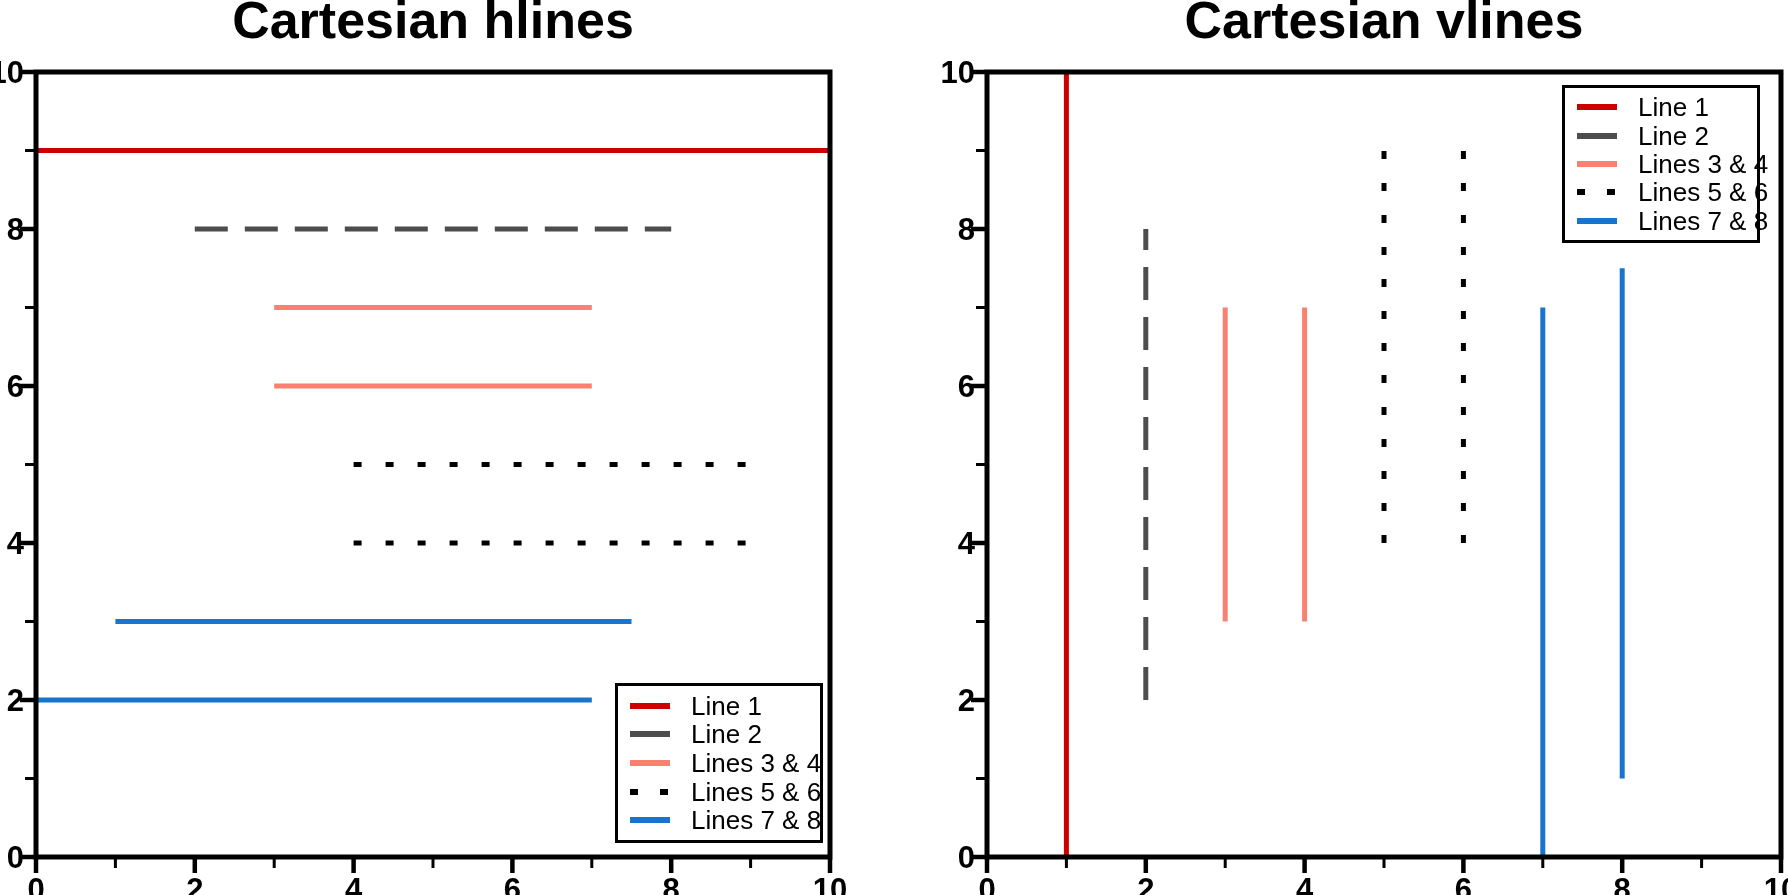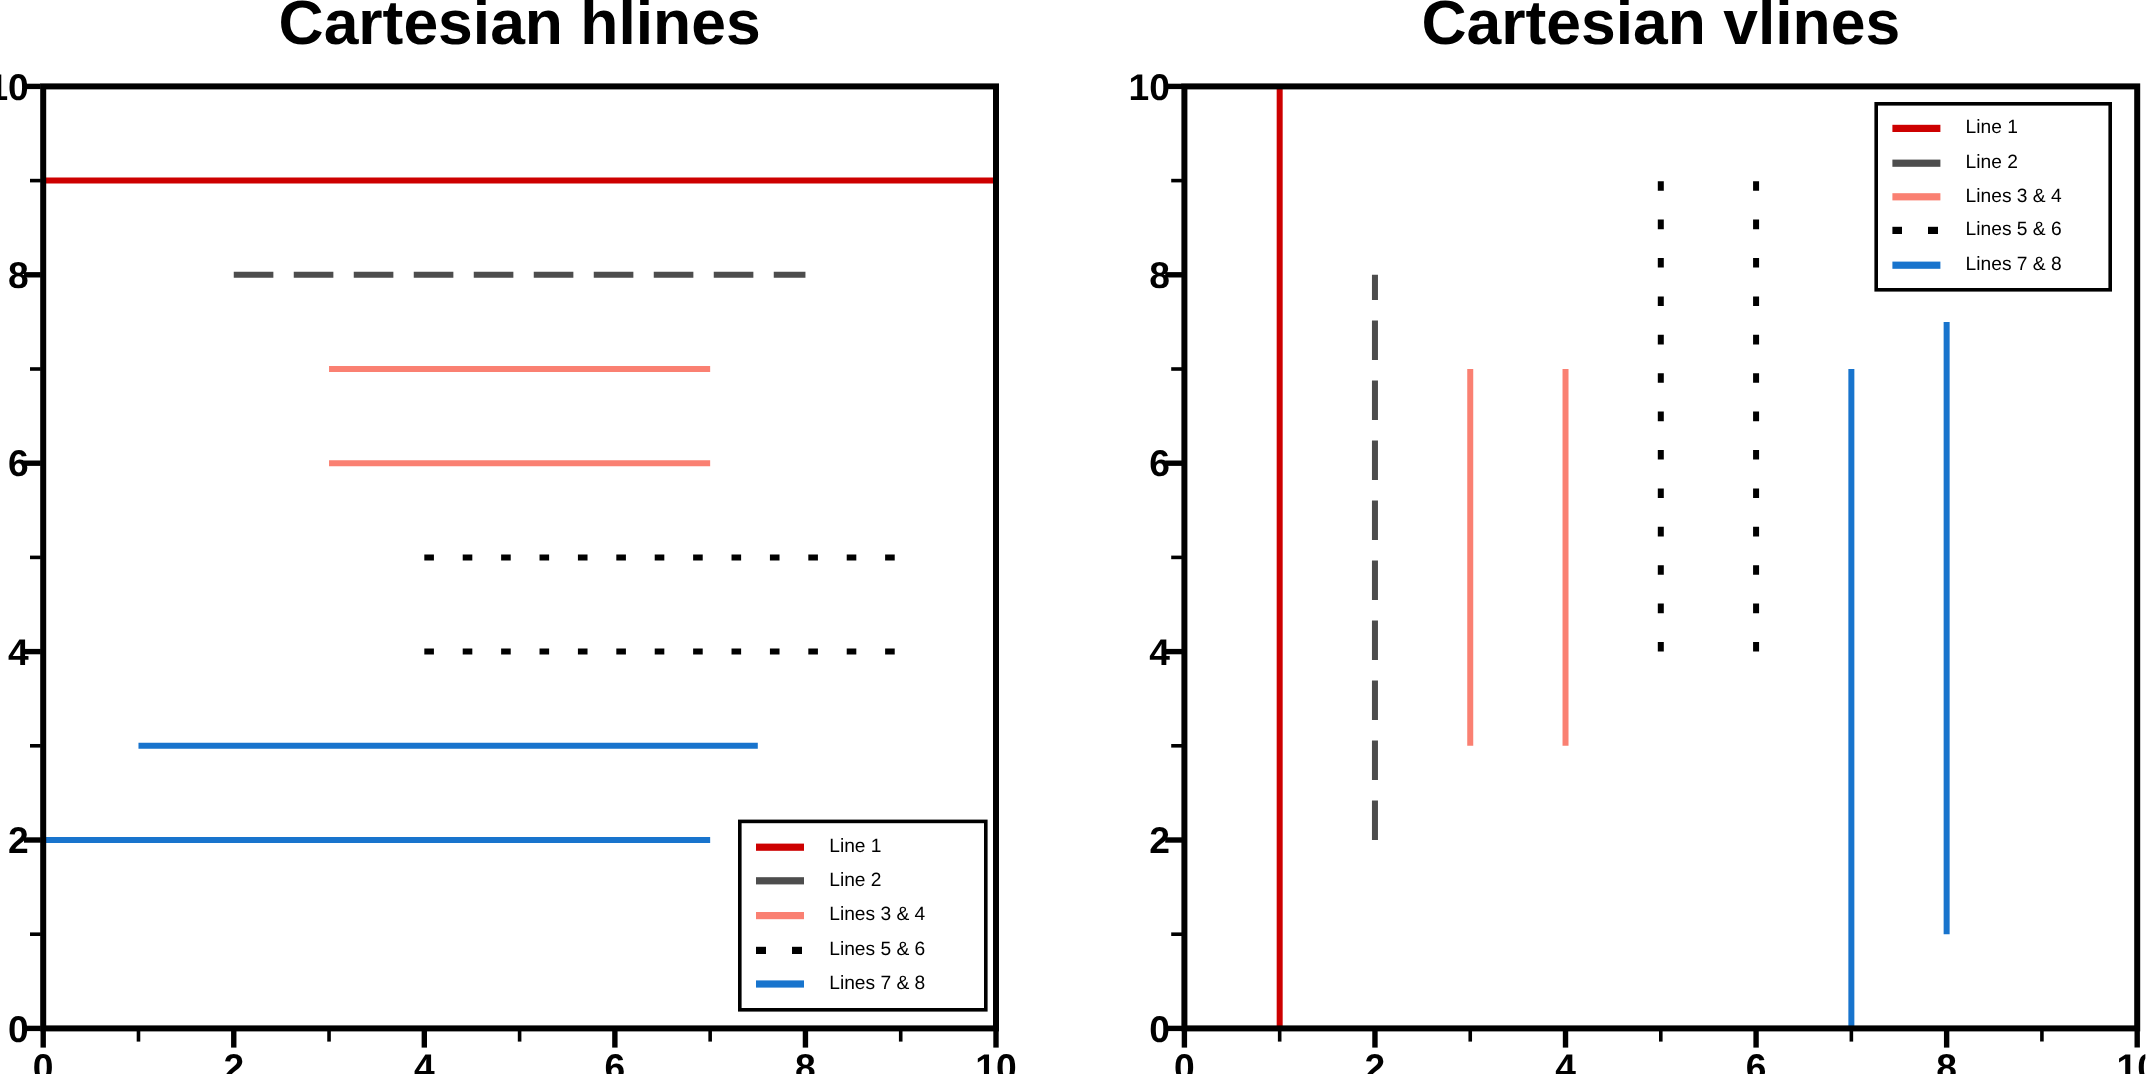--- a/index.html
+++ b/index.html
@@ -47,21 +47,21 @@
     align-items: center;
     height: 28px;
   }
   .swatch {
     flex: 0 0 40px;
     width: 40px; height: 6px;
     margin-left: 12px;
     margin-right: 21px;
   }
   .llabel {
-    font-size: 16px;
+    font-size: 26px;
     color: #000000;
     white-space: nowrap;
     line-height: 28px;
   }
 </style>
 </head>
 <body>
 
 <div id="figure">
 

